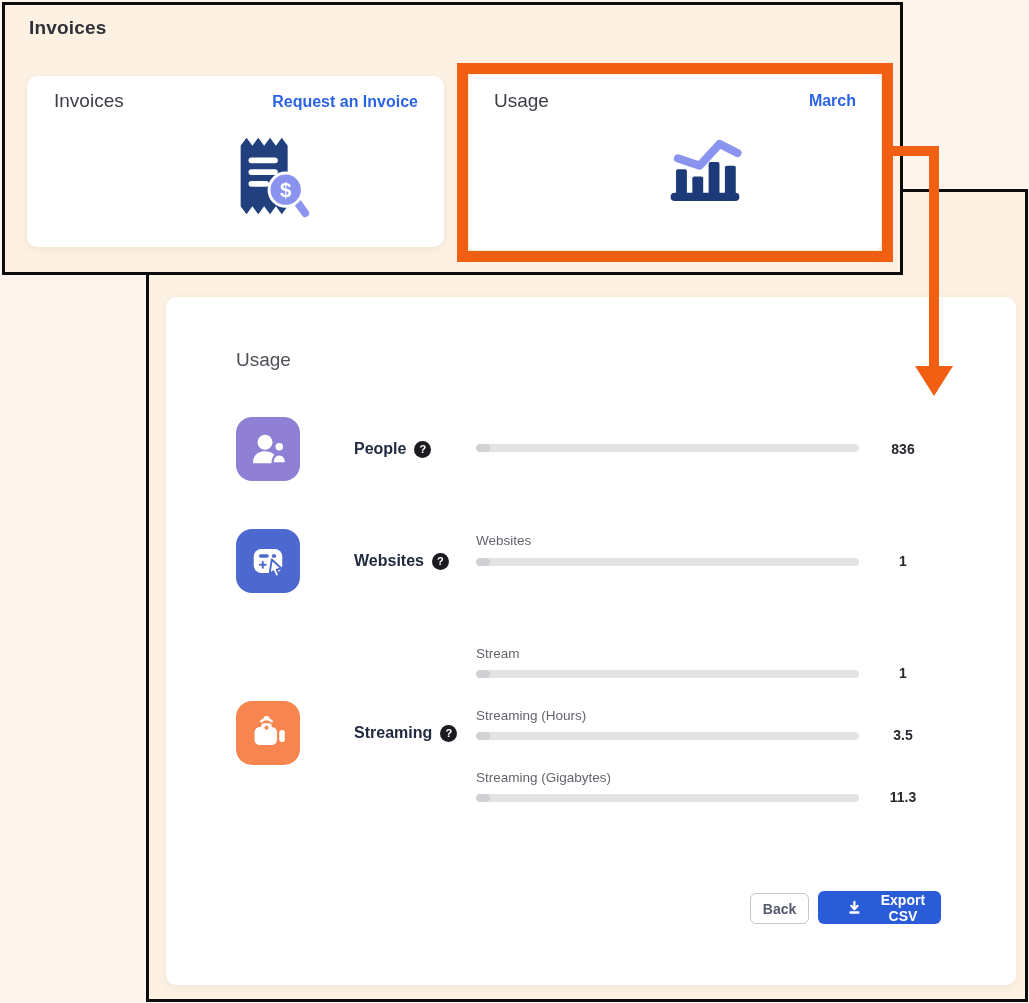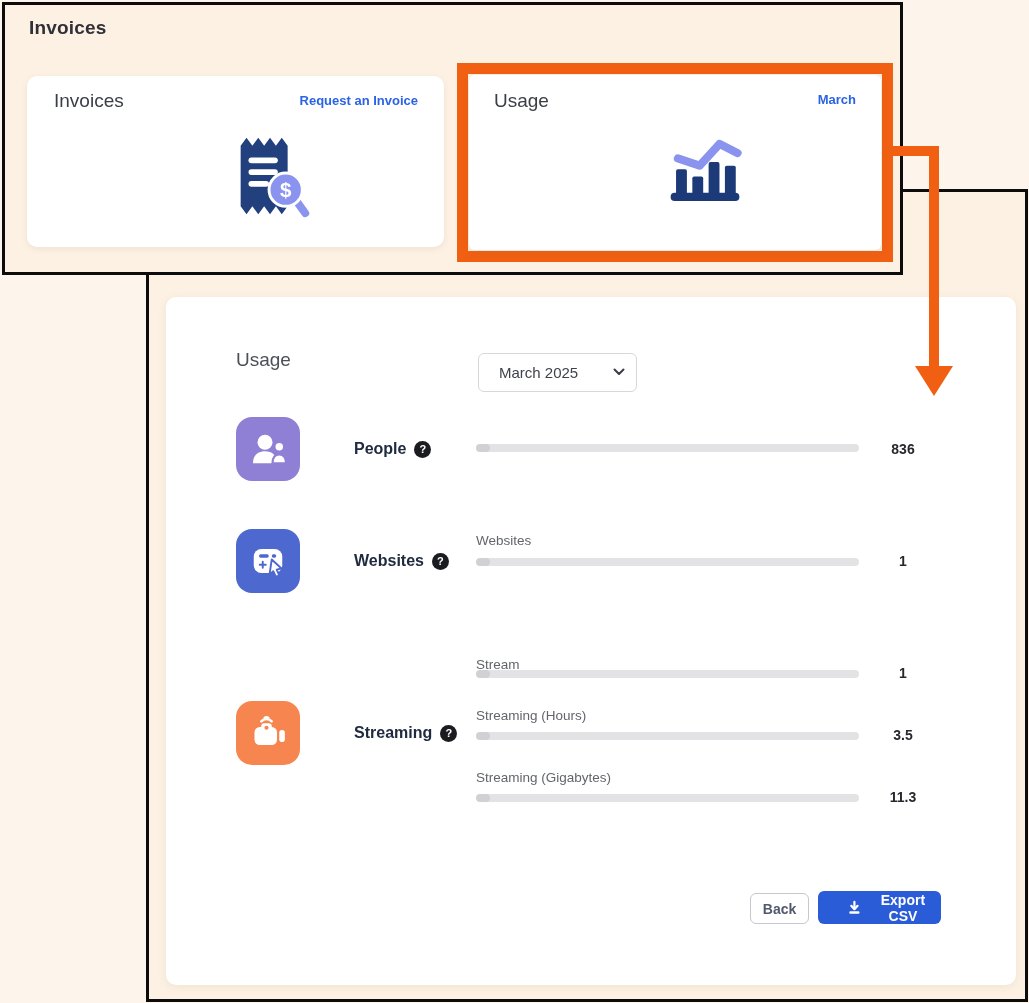--- a/index.html
+++ b/index.html
@@ -26,21 +26,21 @@
     position:absolute; background:#FFFFFF; border-radius:10px;
     box-shadow:0 2px 6px rgba(150,120,90,0.12);
   }
   #invoices-card { left:22px; top:71px; width:417px; height:171px; }
   .card-title {
     position:absolute; left:27px; top:14px;
     font-size:19px; color:#3B3E46;
   }
   .card-link {
     position:absolute; top:17px; right:26px;
-    font-size:13px; font-weight:bold; color:#2B63E5; cursor:pointer;
+    font-size:16px; font-weight:bold; color:#2B63E5; cursor:pointer;
     text-decoration:none;
   }
   #highlight-box {
     position:absolute; left:452px; top:58px; width:436px; height:199px;
     border:11px solid #F05F12; background:#FCF1E3;
   }
   #usage-card-inner {
     position:absolute; left:1px; top:1px; right:1px; bottom:1px;
     background:#fff; border-radius:6px;
   }
@@ -125,28 +125,20 @@
   }
 </style>
 </head>
 <body>
 
 <div id="detail-panel" class="panel">
   <div id="usage-detail-card">
 
     <div class="detail-title">Usage</div>
 
-    <div class="select-wrap">
-      <select>
-        <option>March 2025</option>
-      </select>
-      <svg class="select-chevron" width="12" height="8" viewBox="0 0 12 8">
-        <path d="M1.5 1.5 L6 6 L10.5 1.5" fill="none" stroke="#3A3D44" stroke-width="2" stroke-linecap="round" stroke-linejoin="round"></path>
-      </svg>
-    </div>
 
     <div class="row-icon" style="left:70px; top:120px; background:#8F80D6;">
       <svg width="42" height="42" viewBox="0 0 56 56">
         <circle cx="24" cy="19" r="10" fill="#fff"></circle>
         <path d="M8 47 C8 36 15 31 24 31 C33 31 40 36 40 47 Z" fill="#fff"></path>
         <circle cx="43" cy="25" r="6.5" fill="#fff" stroke="#8F80D6" stroke-width="3"></circle>
         <path d="M34 47 C34 39 38 35 43 35 C48 35 52 39 52 47 Z" fill="#fff" stroke="#8F80D6" stroke-width="3"></path>
       </svg>
     </div>
     <div class="row-label-wrap" style="top:120px;">
@@ -170,21 +162,21 @@
     <div class="row-label-wrap" style="top:232px;">
       <span class="row-label">Websites</span>
       <span class="help-icon">?</span>
     </div>
     <div class="metric-name" style="top:236px;">Websites</div>
     <div class="usage-bar" style="top:261px;">
         <div class="fill"></div>
       </div>
     <div class="metric-value" style="top:256px;">1</div>
 
-    <div class="metric-name" style="top:360px;">Stream</div>
+    <div class="metric-name" style="top:349px;">Stream</div>
     <div class="usage-bar" style="top:373px;">
         <div class="fill"></div>
       </div>
     <div class="metric-value" style="top:368px;">1</div>
 
     <div class="row-icon" style="left:70px; top:404px; background:#F6854F;">
       <svg width="42" height="42" viewBox="0 0 56 56">
         <rect x="10" y="20" width="30" height="24" rx="7" fill="#fff"></rect>
         <rect x="19" y="15" width="14" height="10" rx="4" fill="#fff"></rect>
         <circle cx="26" cy="21" r="2.8" fill="#F6854F"></circle>

